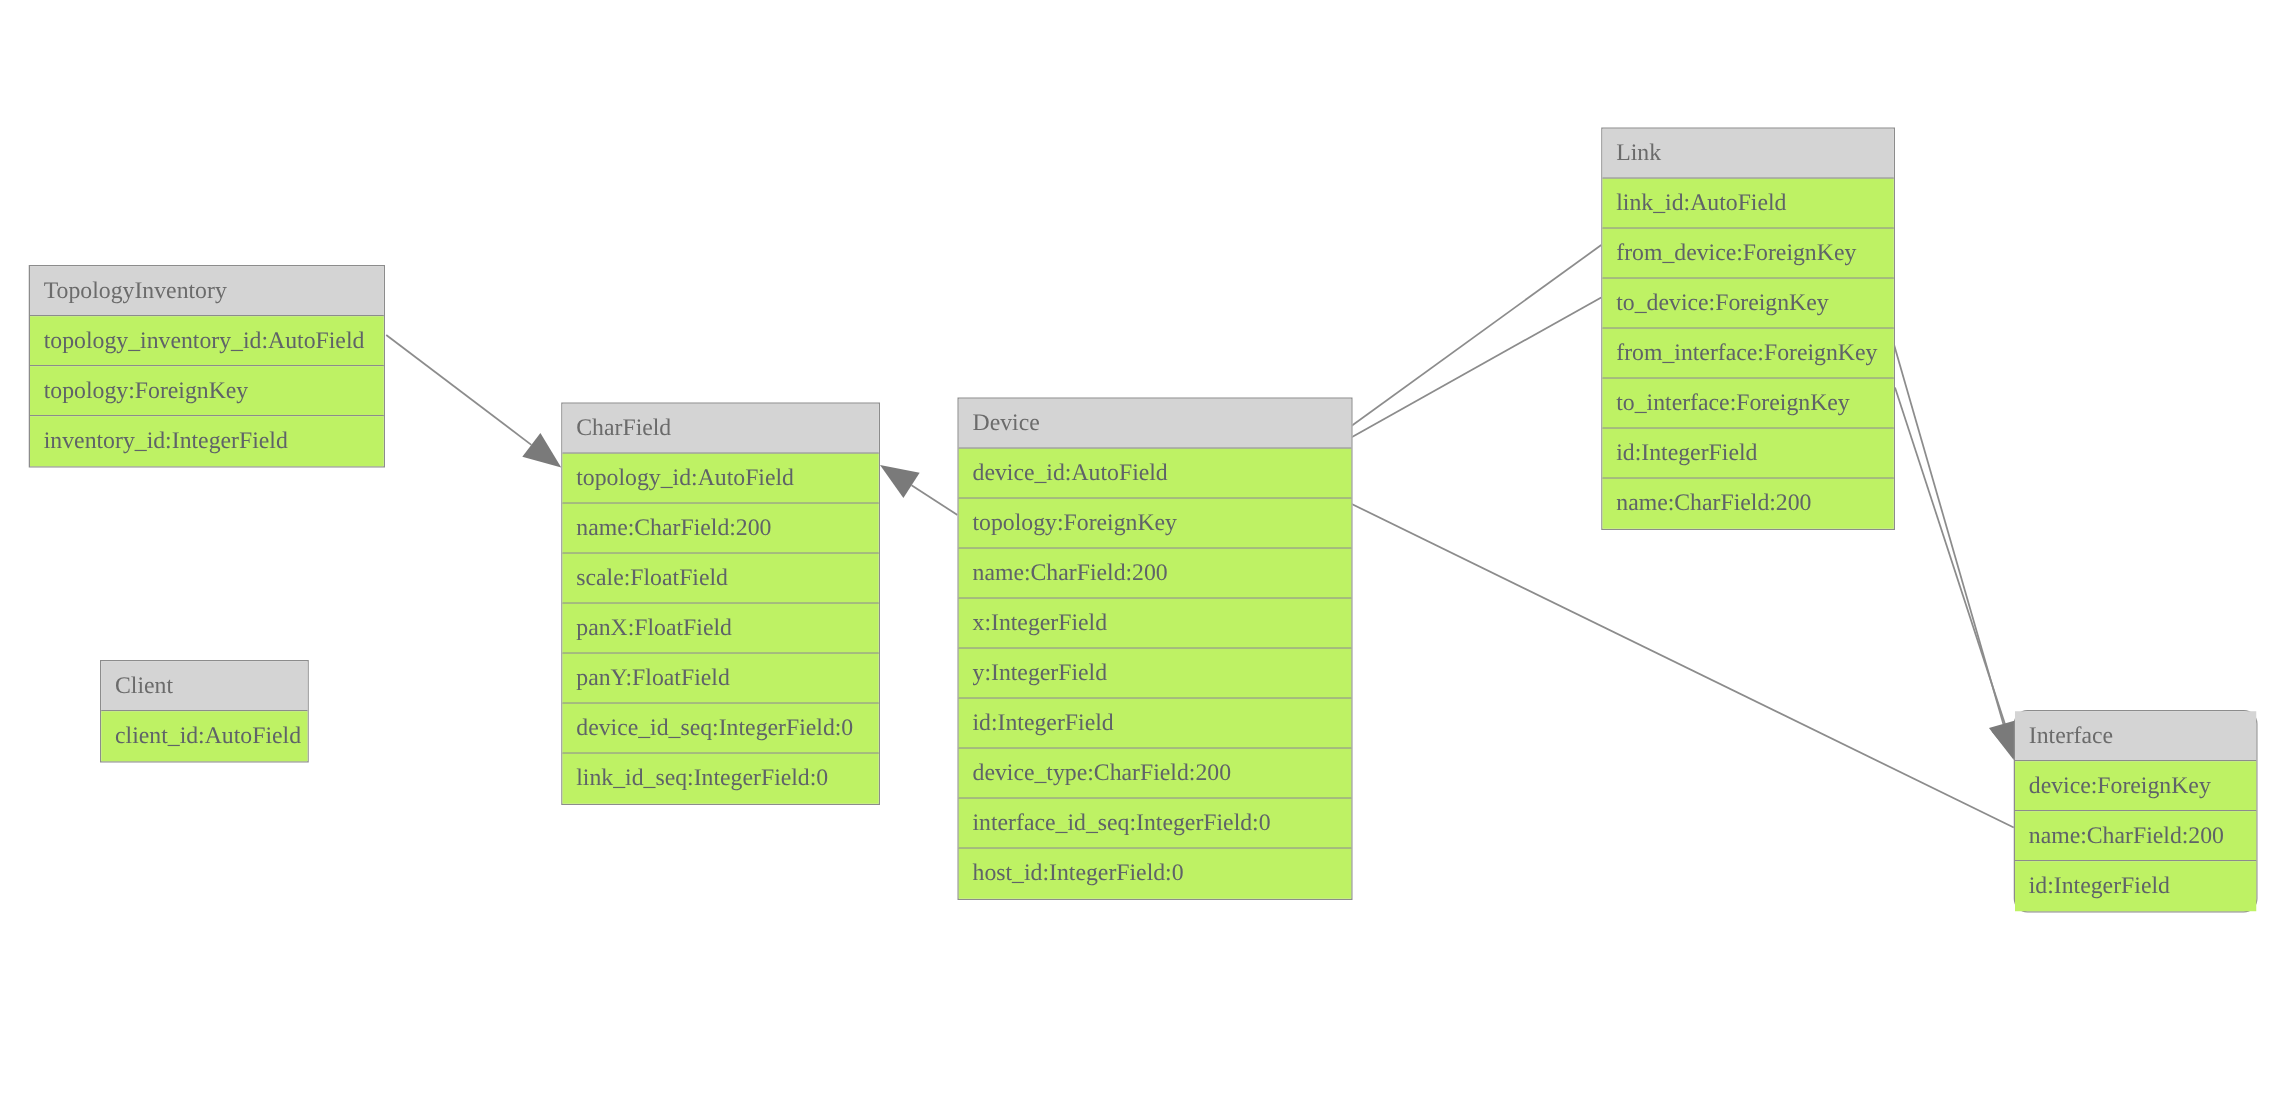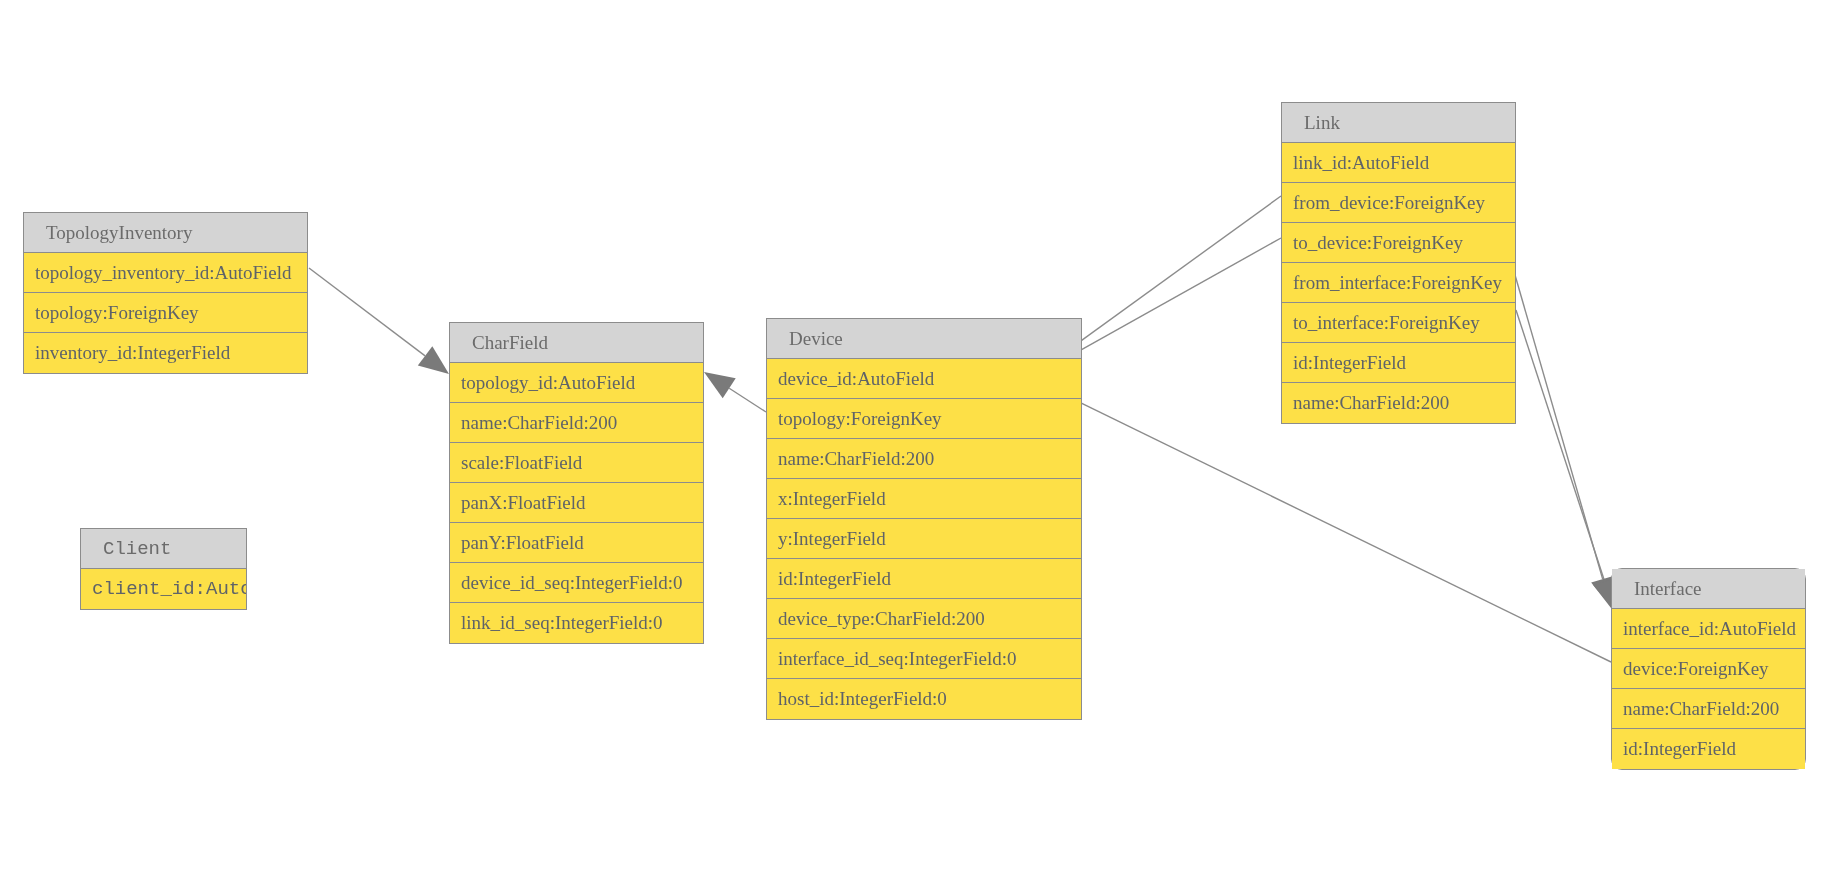--- a/index.html
+++ b/index.html
@@ -34,33 +34,33 @@
     z-index: 5;
   }
   .entity-header {
     box-sizing: border-box;
     background: #d4d4d4;
     border-bottom: 1.6px solid #8c8c8c;
     color: #6b6b6b;
     font-size: 19px;
     line-height: 40px;
     height: 40px;
-    padding: 0 0 0 22px;
+    padding: 0 0 0 11px;
     white-space: nowrap;
     overflow: hidden;
   }
   .entity-attr {
     box-sizing: border-box;
     color: #5f6368;
     font-size: 19px;
     line-height: 40px;
     height: 40px;
     padding: 0 10px 16px 11px;
     border-bottom: 1.6px solid #8c8c8c;
-    background: #fde047;
+    background: #bef264;
     white-space: nowrap;
     overflow: hidden;
   }
   .entity-attr:last-child {
     border-bottom: none;
   }
 </style>
 </head>
 <body>
 
@@ -97,21 +97,21 @@
       <div class="entity" style="left: 449px; top: 322px; width: 255px;">
         <div class="entity-header">CharField</div>
         <div class="entity-attr">topology_id:AutoField</div>
         <div class="entity-attr">name:CharField:200</div>
         <div class="entity-attr">scale:FloatField</div>
         <div class="entity-attr">panX:FloatField</div>
         <div class="entity-attr">panY:FloatField</div>
         <div class="entity-attr">device_id_seq:IntegerField:0</div>
         <div class="entity-attr">link_id_seq:IntegerField:0</div>
       </div>
-      <div class="entity" style="left: 80px; top: 528px; width: 167px; font-family: Liberation Mono, monospace;">
+      <div class="entity" style="left: 80px; top: 528px; width: 167px;">
         <div class="entity-header">Client</div>
         <div class="entity-attr">client_id:AutoField</div>
       </div>
       <div class="entity" style="left: 766px; top: 318px; width: 316px;">
         <div class="entity-header">Device</div>
         <div class="entity-attr">device_id:AutoField</div>
         <div class="entity-attr">topology:ForeignKey</div>
         <div class="entity-attr">name:CharField:200</div>
         <div class="entity-attr">x:IntegerField</div>
         <div class="entity-attr">y:IntegerField</div>
@@ -125,20 +125,19 @@
         <div class="entity-attr">link_id:AutoField</div>
         <div class="entity-attr">from_device:ForeignKey</div>
         <div class="entity-attr">to_device:ForeignKey</div>
         <div class="entity-attr">from_interface:ForeignKey</div>
         <div class="entity-attr">to_interface:ForeignKey</div>
         <div class="entity-attr">id:IntegerField</div>
         <div class="entity-attr">name:CharField:200</div>
       </div>
       <div class="entity" style="left: 1611px; top: 568px; width: 195px; border-radius: 11px;">
         <div class="entity-header">Interface</div>
-        <div class="entity-attr">interface_id:AutoField</div>
         <div class="entity-attr">device:ForeignKey</div>
         <div class="entity-attr">name:CharField:200</div>
         <div class="entity-attr">id:IntegerField</div>
       </div>
     </div>
 
 </div>
 
 </body></html>

